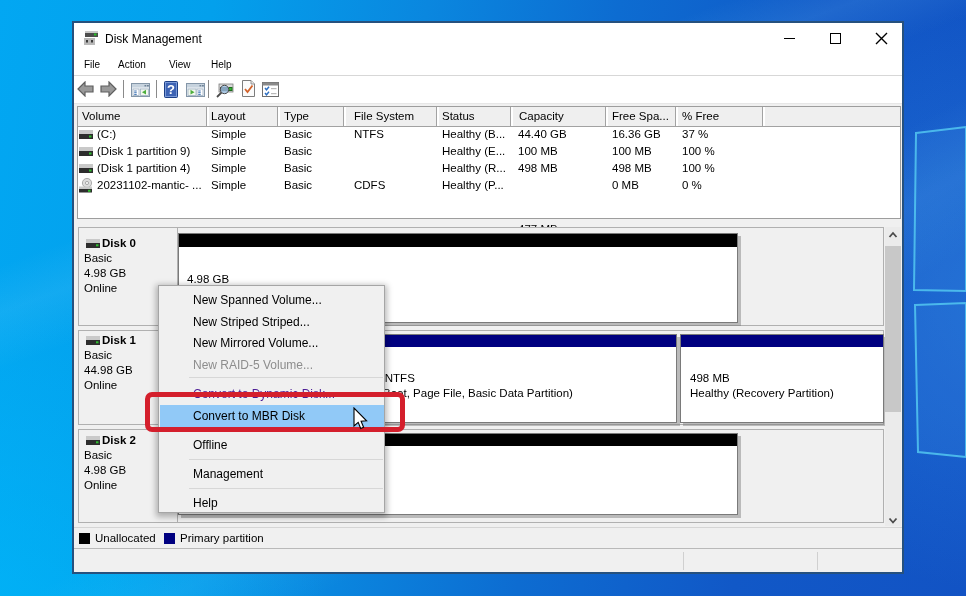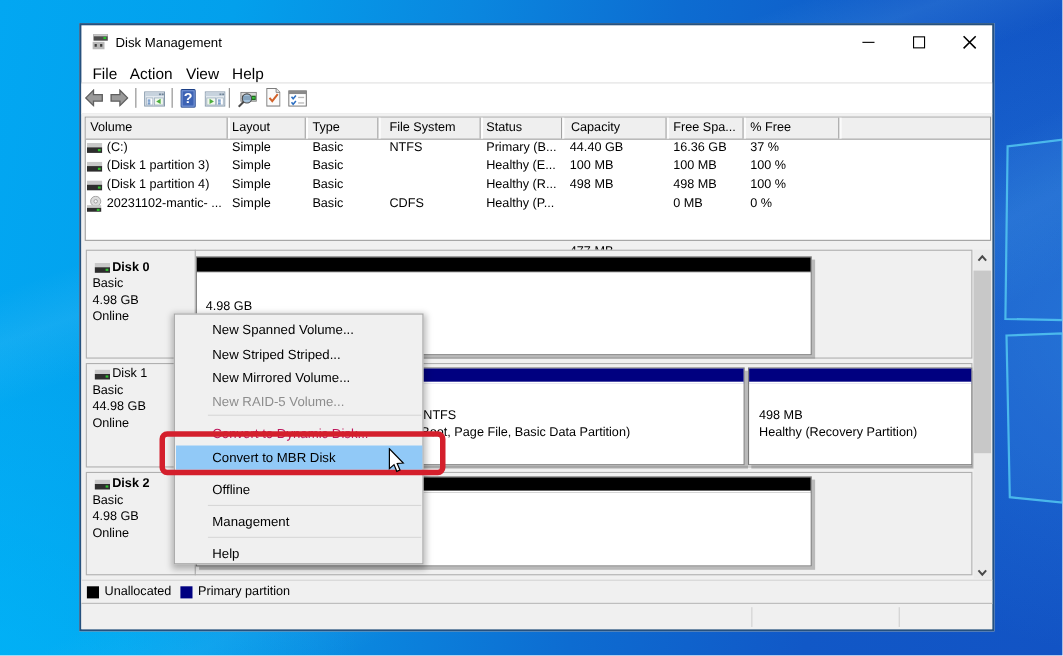--- a/index.html
+++ b/index.html
@@ -9,21 +9,21 @@
     background:
       linear-gradient(152deg, rgba(255,255,255,0) 55%, rgba(120,210,255,0.10) 62%, rgba(255,255,255,0) 69%),
       linear-gradient(160deg, rgba(255,255,255,0) 28%, rgba(140,220,255,0.12) 33%, rgba(255,255,255,0) 39%),
       radial-gradient(circle 420px at 1010px 300px, rgba(70,170,250,0.28), rgba(70,170,250,0) 70%),
       radial-gradient(circle 520px at -40px 660px, rgba(0,195,255,0.50), rgba(0,195,255,0) 72%),
       linear-gradient(100deg, #02a7f2 0%, #03a0ec 20%, #0a87df 40%, #0d6cd1 58%, #1158c7 78%, #1253c4 100%);
   }
   #win{position:absolute;left:72px;top:21px;width:828px;height:549px;background:#ffffff;border:2px solid #26517e;}
   
   .tl{font-size:12px;color:#000;}
-  #menubar span{position:absolute;top:0;font-size:14px;color:#000;}
+  #menubar span{position:absolute;top:0;font-size:10px;color:#000;}
   .hdrcell{position:absolute;top:0;height:16px;font-size:11.5px;color:#000;}
   .colsep{position:absolute;top:0px;width:1px;height:19px;background:#a2a2a2;box-shadow:1px 0 0 #fff, 2px 0 0 #fff;}
   .lrow{position:absolute;height:17px;font-size:11.5px;color:#000;}
   .lcell{position:absolute;top:1px;}
   .dlabel{font-size:11.5px;color:#000;}
   .dlabel span{white-space:nowrap;}
   .pbox{position:absolute;background:#fff;border:1px solid #7a7a7a;box-shadow:3px 3px 0 rgba(120,120,120,0.45);}
   .pstrip{position:absolute;left:0;top:0;right:0;height:11px;}
   .ptxt{position:absolute;font-size:11.5px;color:#000;white-space:nowrap;}
   .mi{position:absolute;left:35px;font-size:12px;color:#000;white-space:nowrap;}
@@ -151,32 +151,32 @@
   <div class="lrow" style="left:0;top:0;width:822px;">
     <svg class="abs" style="left:1px;top:3px" width="14" height="11">
         <rect x="0" y="0" width="14" height="5" fill="#c9c9c9"></rect>
         <rect x="0" y="4" width="14" height="5" fill="#2d2d2d"></rect>
         <rect x="10" y="5.5" width="2.5" height="2" fill="#2fbf2f"></rect>
       </svg>
     <span class="lcell" style="left:19px;">(C:)</span>
       <span class="lcell" style="left:133px;">Simple</span>
       <span class="lcell" style="left:206px;">Basic</span>
       <span class="lcell" style="left:276px;">NTFS</span>
-      <span class="lcell" style="left:364px;">Primary (B...</span>
+      <span class="lcell" style="left:364px;">Healthy (B...</span>
       <span class="lcell" style="left:440px;">44.40 GB</span>
       <span class="lcell" style="left:534px;">16.36 GB</span>
       <span class="lcell" style="left:604px;">37 %</span>
   </div>
   <div class="lrow" style="left:0;top:17px;width:822px;">
     <svg class="abs" style="left:1px;top:3px" width="14" height="11">
         <rect x="0" y="0" width="14" height="5" fill="#c9c9c9"></rect>
         <rect x="0" y="4" width="14" height="5" fill="#2d2d2d"></rect>
         <rect x="10" y="5.5" width="2.5" height="2" fill="#2fbf2f"></rect>
       </svg>
-    <span class="lcell" style="left:19px;">(Disk 1 partition 3)</span>
+    <span class="lcell" style="left:19px;">(Disk 1 partition 9)</span>
       <span class="lcell" style="left:133px;">Simple</span>
       <span class="lcell" style="left:206px;">Basic</span>
       <span class="lcell" style="left:364px;">Healthy (E...</span>
       <span class="lcell" style="left:440px;">100 MB</span>
       <span class="lcell" style="left:534px;">100 MB</span>
       <span class="lcell" style="left:604px;">100 %</span>
   </div>
   <div class="lrow" style="left:0;top:34px;width:822px;">
     <svg class="abs" style="left:1px;top:3px" width="14" height="11">
         <rect x="0" y="0" width="14" height="5" fill="#c9c9c9"></rect>
@@ -230,21 +230,21 @@
 </div>
 
 <div class="abs" style="left:78px;top:330px;width:806px;height:95px;background:#f0f0f0;border:1px solid #b0b0b0;box-sizing:border-box;"></div>
 <div class="abs" style="left:177px;top:330px;width:1px;height:95px;background:#b0b0b0;"></div>
 <div class="abs dlabel" style="left:84px;top:334px;">
   <svg class="abs" style="left:2px;top:2px" width="14" height="10">
       <rect x="0" y="0" width="14" height="4.5" fill="#c9c9c9"></rect>
       <rect x="0" y="4" width="14" height="5" fill="#2d2d2d"></rect>
       <rect x="10" y="5.3" width="2.5" height="2" fill="#2fbf2f"></rect>
     </svg>
-  <span class="abs" style="left:18px;top:0;font-weight:normal;white-space:nowrap;">Disk 1</span>
+  <span class="abs" style="left:18px;top:0;font-weight:bold;white-space:nowrap;">Disk 1</span>
   <span class="abs" style="left:0px;top:15px;">Basic</span>
   <span class="abs" style="left:0px;top:30px;">44.98 GB</span>
   <span class="abs" style="left:0px;top:45px;">Online</span>
 </div>
 <div class="pbox" style="left:178px;top:334px;width:148px;height:87px;">
   <div class="pstrip" style="background:#000080;border-bottom:2px solid #fff;height:12px;"></div>
 </div>
 <div class="pbox" style="left:330px;top:334px;width:345px;height:87px;">
   <div class="pstrip" style="background:#000080;border-bottom:2px solid #fff;height:12px;"></div>
   <div class="ptxt" style="left:6px;top:22px;">(C:)</div>
@@ -293,21 +293,21 @@
 <div class="abs" style="left:817px;top:552px;width:1px;height:18px;background:#d0d0d0;"></div>
 
 <div class="abs" style="left:158px;top:285px;width:227px;height:228px;background:#f0f0f0;border:1px solid #a5a5a5;box-sizing:border-box;box-shadow:0 2px 6px 2px rgba(0,0,0,0.28);"></div>
 <div class="abs" style="left:158px;top:285px;width:227px;height:283px;">
   <div class="abs" style="left:1.5px;top:120px;width:224px;height:21.5px;background:#91c9f7;"></div>
   <div class="mi" style="top:8px;">New Spanned Volume...</div>
   <div class="mi" style="top:29.5px;">New Striped Striped...</div>
   <div class="mi" style="top:51px;">New Mirrored Volume...</div>
   <div class="mi" style="top:72.5px;color:#8d8d8d;">New RAID-5 Volume...</div>
   <div class="msep" style="top:92px;"></div>
-  <div class="mi" style="top:102px;color:#be185d;">Convert to Dynamic Disk...</div>
+  <div class="mi" style="top:102px;color:#4c1d95;">Convert to Dynamic Disk...</div>
   <div class="mi" style="top:124px;">Convert to MBR Disk</div>
   <div class="msep" style="top:145px;"></div>
   <div class="mi" style="top:153px;">Offline</div>
   <div class="msep" style="top:173.5px;"></div>
   <div class="mi" style="top:182px;">Management</div>
   <div class="msep" style="top:203px;"></div>
   <div class="mi" style="top:211px;">Help</div>
 </div>
 
 <div class="abs" style="left:145px;top:392px;width:250px;height:30px;border:5px solid #d41f2c;border-radius:7px;"></div>

